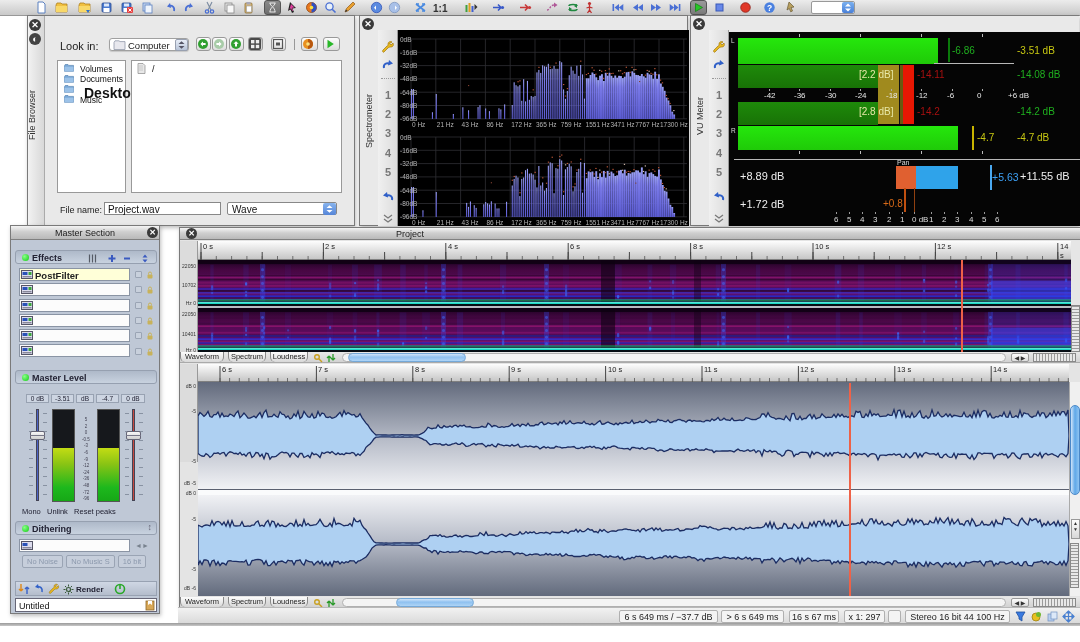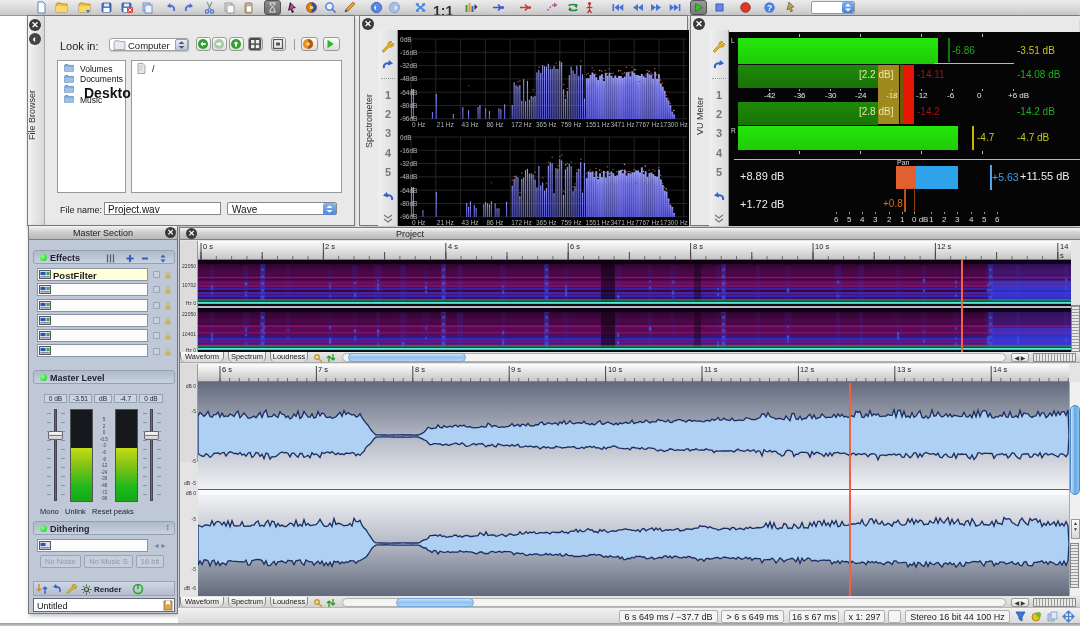--- a/index.html
+++ b/index.html
@@ -94,21 +94,21 @@
       <path d="M4 6.8l2-2.3v4.6z" fill="#fff"></path>
     </svg>
     <svg class="a" style="left:388px;top:1px" width="13" height="13" viewBox="0 0 13 13">
       <circle cx="6.5" cy="6.5" r="5.2" fill="#a8c0e8" stroke="#8098c0" stroke-width="0.8"></circle>
       <path d="M9 6.8L7 4.5v4.6z" fill="#fff"></path>
     </svg>
     <svg class="a" style="left:414px;top:1px" width="13" height="13" viewBox="0 0 13 13">
       <path d="M2 3l9 7M11 3l-9 7" stroke="#4a8ae0" stroke-width="1.6"></path>
       <path d="M2 3h3M2 10h3M8 3h3M8 10h3" stroke="#4a8ae0" stroke-width="1.4"></path>
     </svg>
-    <div class="a" style="left:433px;top:3px;font-size:14px;font-weight:bold;color:#333;">1:1</div>
+    <div class="a" style="left:433px;top:3px;font-size:10px;font-weight:bold;color:#333;">1:1</div>
     <svg class="a" style="left:463px;top:1px" width="16" height="13" viewBox="0 0 13 13">
       <rect x="1" y="4" width="2" height="7" fill="#40a040"></rect>
       <rect x="4" y="2" width="2" height="9" fill="#e0a020"></rect>
       <rect x="7" y="5" width="2" height="6" fill="#4060d0"></rect>
       <path d="M10 3l3 3-3 3z" fill="#333"></path>
     </svg>
     <svg class="a" style="left:492px;top:1px" width="13" height="13" viewBox="0 0 13 13">
       <path d="M1 6.5h8M9 6.5l-3-3M9 6.5l-3 3" stroke="#3858c8" stroke-width="1.6" fill="none"></path>
       <circle cx="10.5" cy="6.5" r="1.6" fill="#3858c8"></circle>
     </svg>
@@ -780,21 +780,21 @@
       <div class="seg" style="left:226px;top:183px;">3</div>
       <div class="a" style="left:228px;top:180px;width:1px;height:2px;background:#999;"></div>
       <div class="seg" style="left:240px;top:183px;">4</div>
       <div class="a" style="left:242px;top:180px;width:1px;height:2px;background:#999;"></div>
       <div class="seg" style="left:253px;top:183px;">5</div>
       <div class="a" style="left:255px;top:180px;width:1px;height:2px;background:#999;"></div>
       <div class="seg" style="left:266px;top:183px;">6</div>
       <div class="a" style="left:268px;top:180px;width:1px;height:2px;background:#999;"></div>
     </div>
   </div>
-<div class="win" style="left:28px;top:225px;width:150px;height:389px;background:#bfc8d6;">
+<div class="win" style="left:10px;top:225px;width:150px;height:389px;background:#bfc8d6;">
     <div class="titlebar" style="left:0;top:0;width:148px;height:14px;text-align:center;line-height:14px;">Master Section</div>
     <div class="cbtn" style="left:136px;top:1px;width:11px;height:11px;line-height:11px;font-size:8px;">✕</div>
     <div class="a" style="left:4px;top:24px;width:142px;height:14px;background:linear-gradient(#aeb9c9,#c8d2df);border:1px solid #96a0b0;border-radius:3px;font-size:9px;font-weight:bold;color:#223;"><span style="display:inline-block;width:7px;height:7px;border-radius:50%;background:radial-gradient(circle at 35% 35%,#8f8,#1c1);margin:3px 3px 0 6px;"></span><span style="vertical-align:top;line-height:14px;">Effects</span><svg class="a" style="left:70px;top:2.5px" width="66" height="9" viewBox="0 0 66 9">
         <path d="M3.5 0.5v8M6.5 0.5v8M9.5 0.5v8" stroke="#555b66" stroke-width="1.2"></path>
         <path d="M26 1v7M22.5 4.5h7" stroke="#3a5ac0" stroke-width="2"></path>
         <path d="M38 4.5h6" stroke="#3a5ac0" stroke-width="2"></path>
         <path d="M56.5 3.5L59 0.5l2.5 3zM56.5 5.5l2.5 3 2.5-3z" fill="#3a5ac0"></path>
       </svg></div>
     <div class="a" style="left:8px;top:42px;width:111px;height:13px;background:#ffffd8;border:1px solid #8a94a4;"></div>
     <svg class="a" style="left:10px;top:44px" width="12" height="9" viewBox="0 0 12 9">

